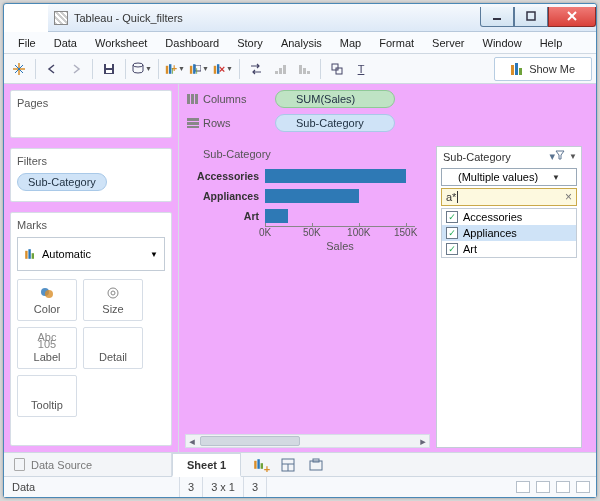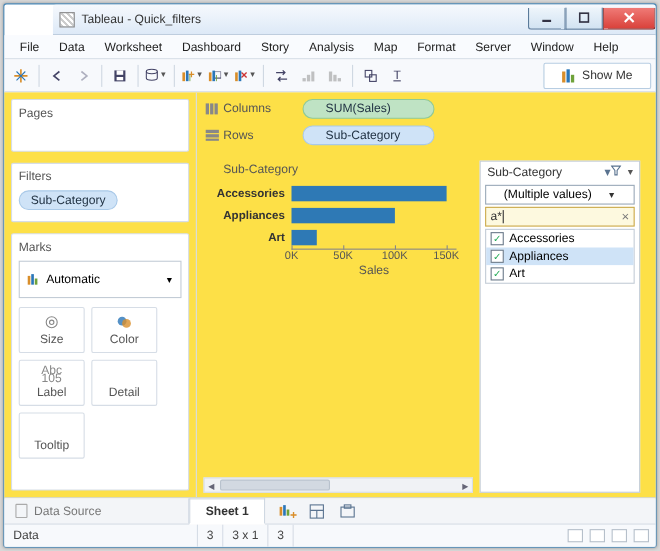--- a/index.html
+++ b/index.html
@@ -21,21 +21,21 @@
   .toolbar { height: 30px; display:flex; align-items:center; padding: 0 4px; background:#f7f9fc; border-bottom:1px solid #cfd8e2; gap:2px; }
   .tbtn { width:22px; height:22px; border:1px solid transparent; display:flex; align-items:center; justify-content:center; color:#446; border-radius:2px; position:relative;}
   .tsep { width:1px; height:20px; background:#cfd8e2; margin:0 3px; }
   .tbtn .drop { font-size:7px; color:#555; margin-left:1px; }
   .showme { margin-left:auto; height:24px; border:1px solid #b7cde2; background:#fff; border-radius:2px; padding:0 16px; display:flex; align-items:center; gap:6px; color:#333;}
   .showme-icon { display:inline-block; width:12px; height:12px; background:
     linear-gradient(#d98e2a,#d98e2a) 0 2px/3px 10px no-repeat,
     linear-gradient(#2a76b8,#2a76b8) 4px 0/3px 12px no-repeat,
     linear-gradient(#6fa23a,#6fa23a) 8px 5px/3px 7px no-repeat; }
   
-  .main { flex:1; display:flex; background:#fde047; border-bottom:1px solid #cfd8e2; overflow:hidden; }
+  .main { flex:1; display:flex; background:#f0abfc; border-bottom:1px solid #cfd8e2; overflow:hidden; }
   .left { width:175px; border-right:1px solid #d6dde6; padding:6px; display:flex; flex-direction:column; gap:10px;}
   .panel { border:1px solid #d6dde6; border-radius:2px; padding:6px 6px 10px 6px; background:#fff;}
   .panel-title { color:#555; margin-bottom:6px; }
   .pill { display:inline-block; background:#cfe3f7; border:1px solid #a9c9e8; border-radius:10px; padding:2px 10px; color:#234; }
   .marks-select { margin-top:4px; width:100%; height:22px; border:1px solid #c3ccd6; display:flex; align-items:center; padding:16px 6px; gap:6px; background:#fff;}
   .marks-grid { display:flex; gap:6px; margin-top:8px; flex-wrap:wrap;}
   .mark-cell { width:60px; height:42px; border:1px solid #d6dde6; border-radius:2px; display:flex; flex-direction:column; align-items:center; justify-content:center; gap:2px; color:#555;}
   .mark-ico { width:16px; height:16px; display:flex; align-items:center; justify-content:center; font-size:12px;}
   
   .center { flex:1; display:flex; flex-direction:column; }
@@ -249,34 +249,34 @@
         <div class="panel-title">Marks</div>
         <div class="marks-select">
           <span class="showme-icon" style="transform:scale(.8)"></span>
           <span>Automatic</span>
           <span style="margin-left:auto;font-size:8px">▼</span>
         </div>
         <div class="marks-grid">
           <div class="mark-cell">
             <div class="mark-ico">
                 <svg width="14" height="14">
+                  <circle cx="5" cy="6" r="4" fill="#2a76b8" opacity=".8"></circle>
+                  <circle cx="9" cy="8" r="4" fill="#d98e2a" opacity=".8"></circle>
+                </svg>
+              </div>
+            <span>Color</span>
+          </div>
+          <div class="mark-cell">
+            <div class="mark-ico">
+                <svg width="14" height="14">
                   <circle cx="7" cy="7" r="5" fill="none" stroke="#888"></circle>
                   <circle cx="7" cy="7" r="2" fill="none" stroke="#888"></circle>
                 </svg>
               </div>
             <span>Size</span>
-          </div>
-          <div class="mark-cell">
-            <div class="mark-ico">
-                <svg width="14" height="14">
-                  <circle cx="5" cy="6" r="4" fill="#2a76b8" opacity=".8"></circle>
-                  <circle cx="9" cy="8" r="4" fill="#d98e2a" opacity=".8"></circle>
-                </svg>
-              </div>
-            <span>Color</span>
           </div>
           <div class="mark-cell">
             <div class="mark-ico" style="flex-direction:column;font-size:7px;line-height:7px;color:#888">
                 <span>Abc</span>
                 <span>105</span>
               </div>
             <span>Label</span>
           </div>
           <div class="mark-cell">
             <div class="mark-ico"></div>

